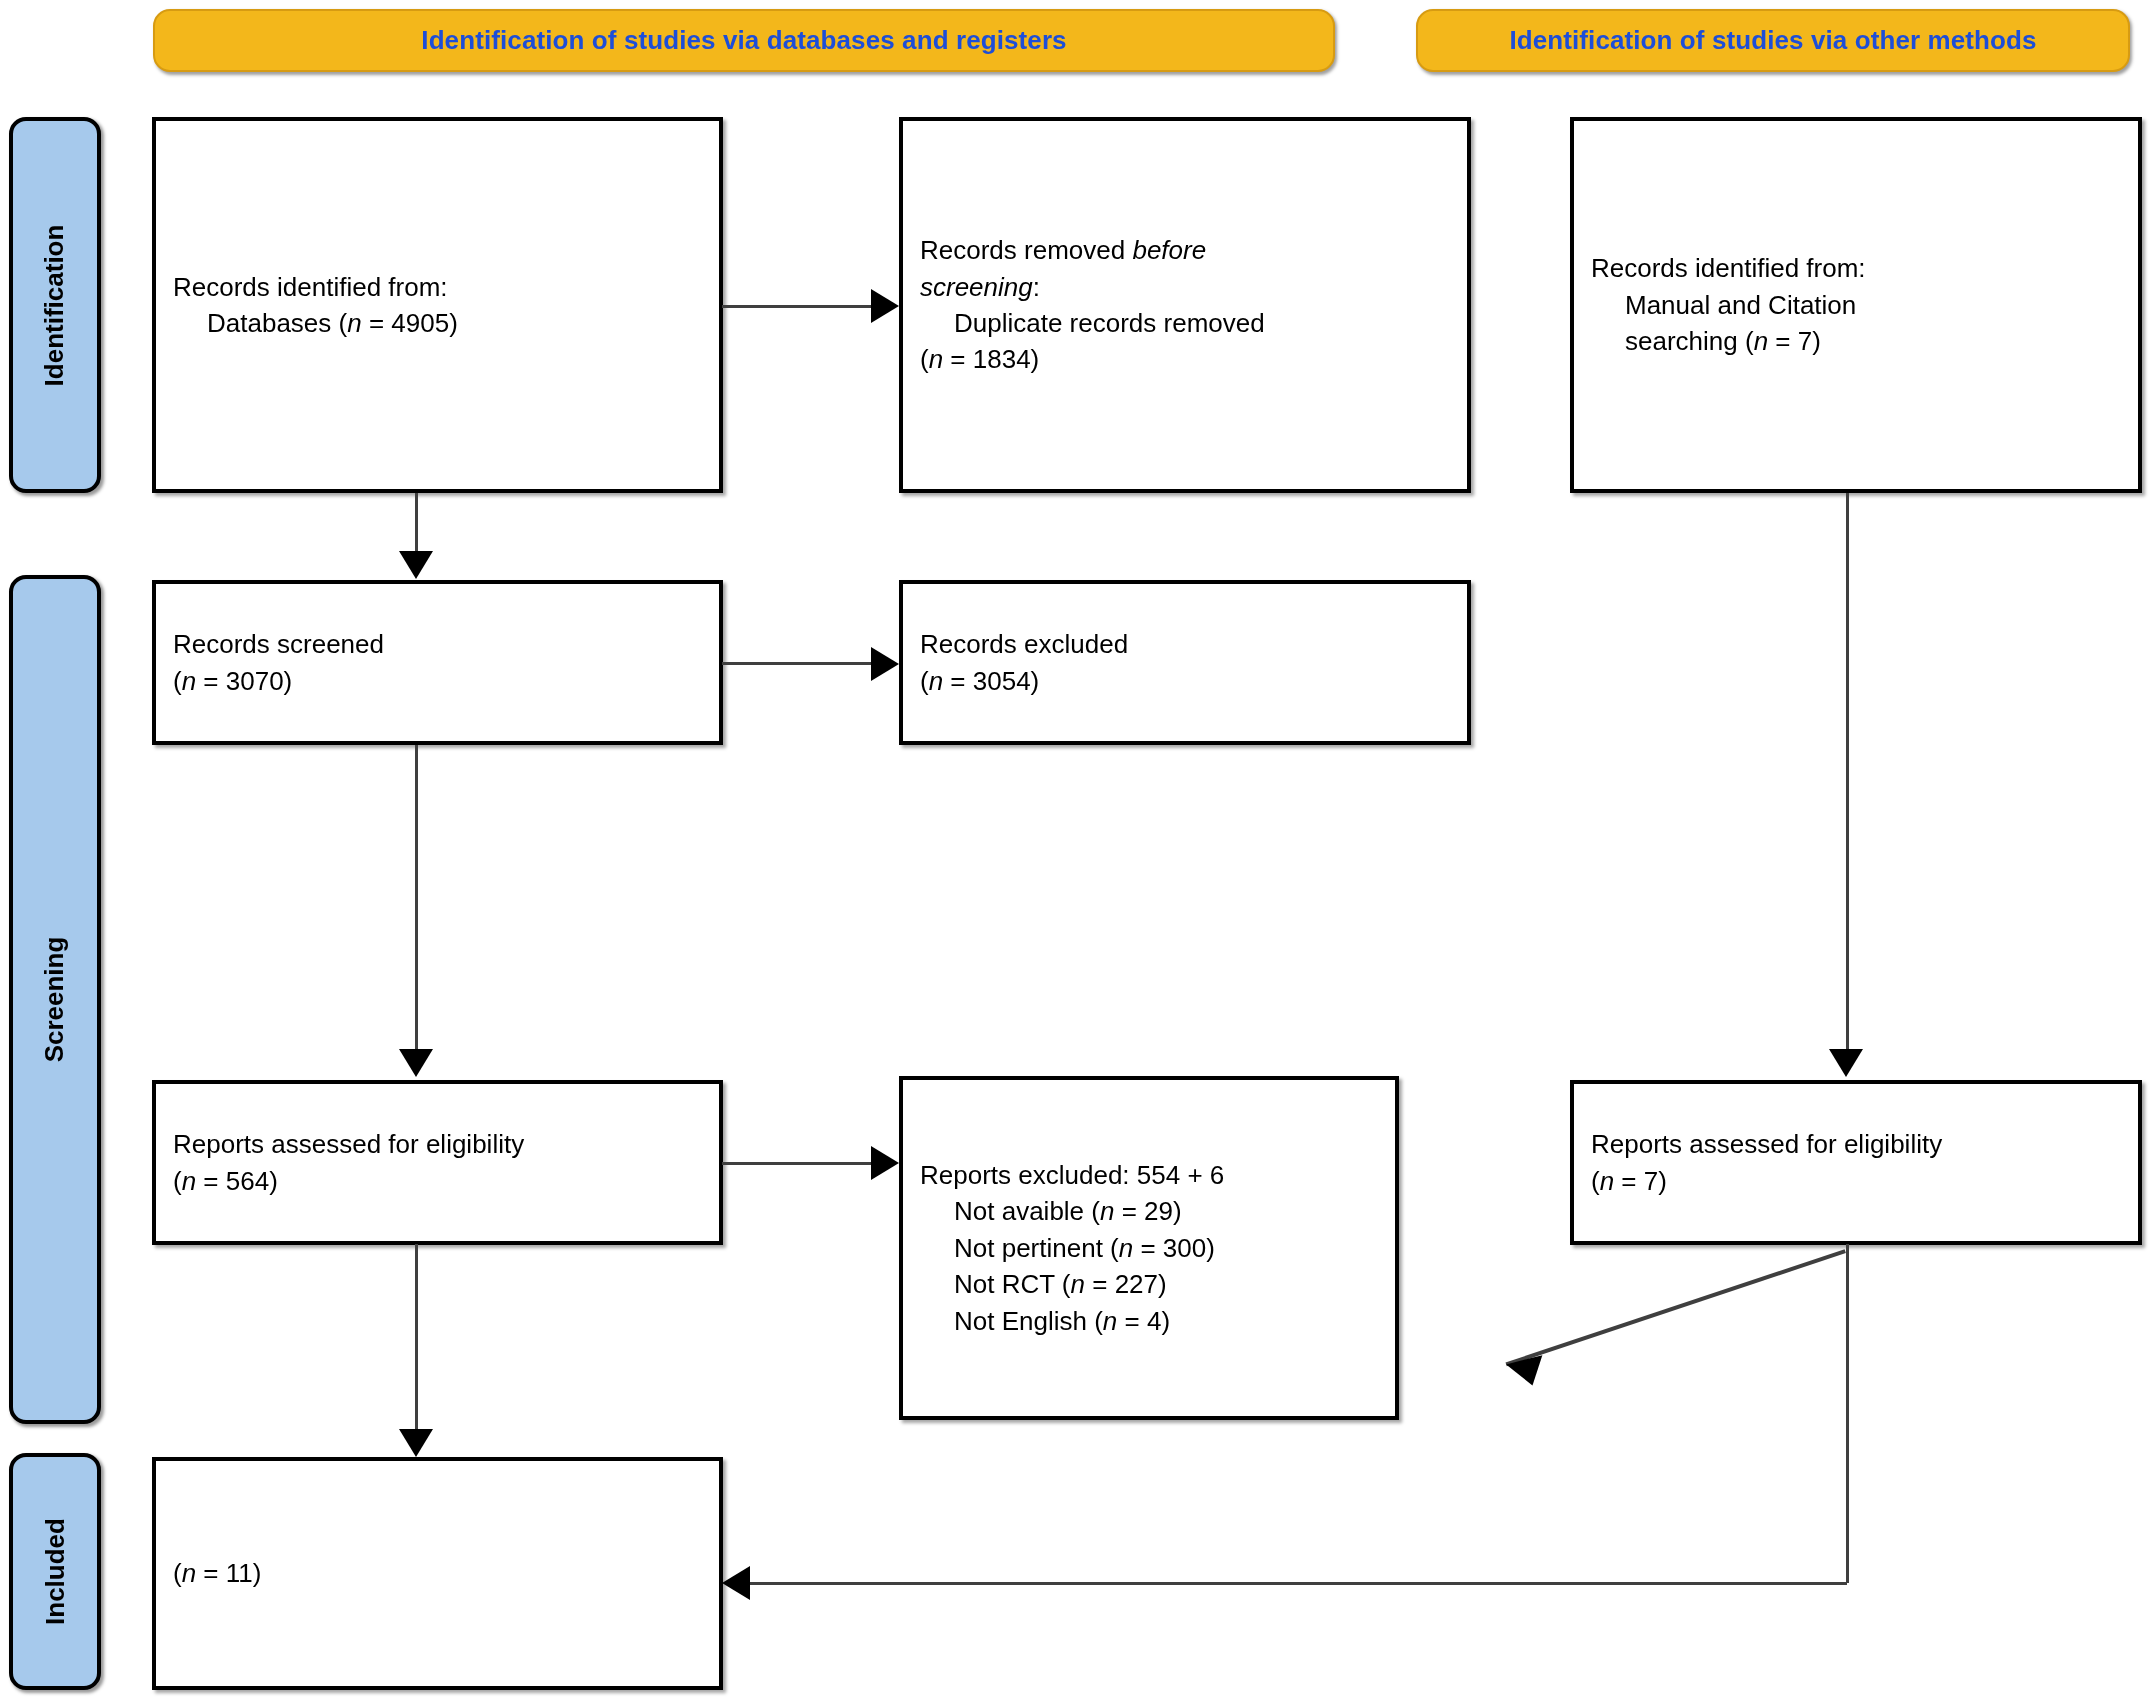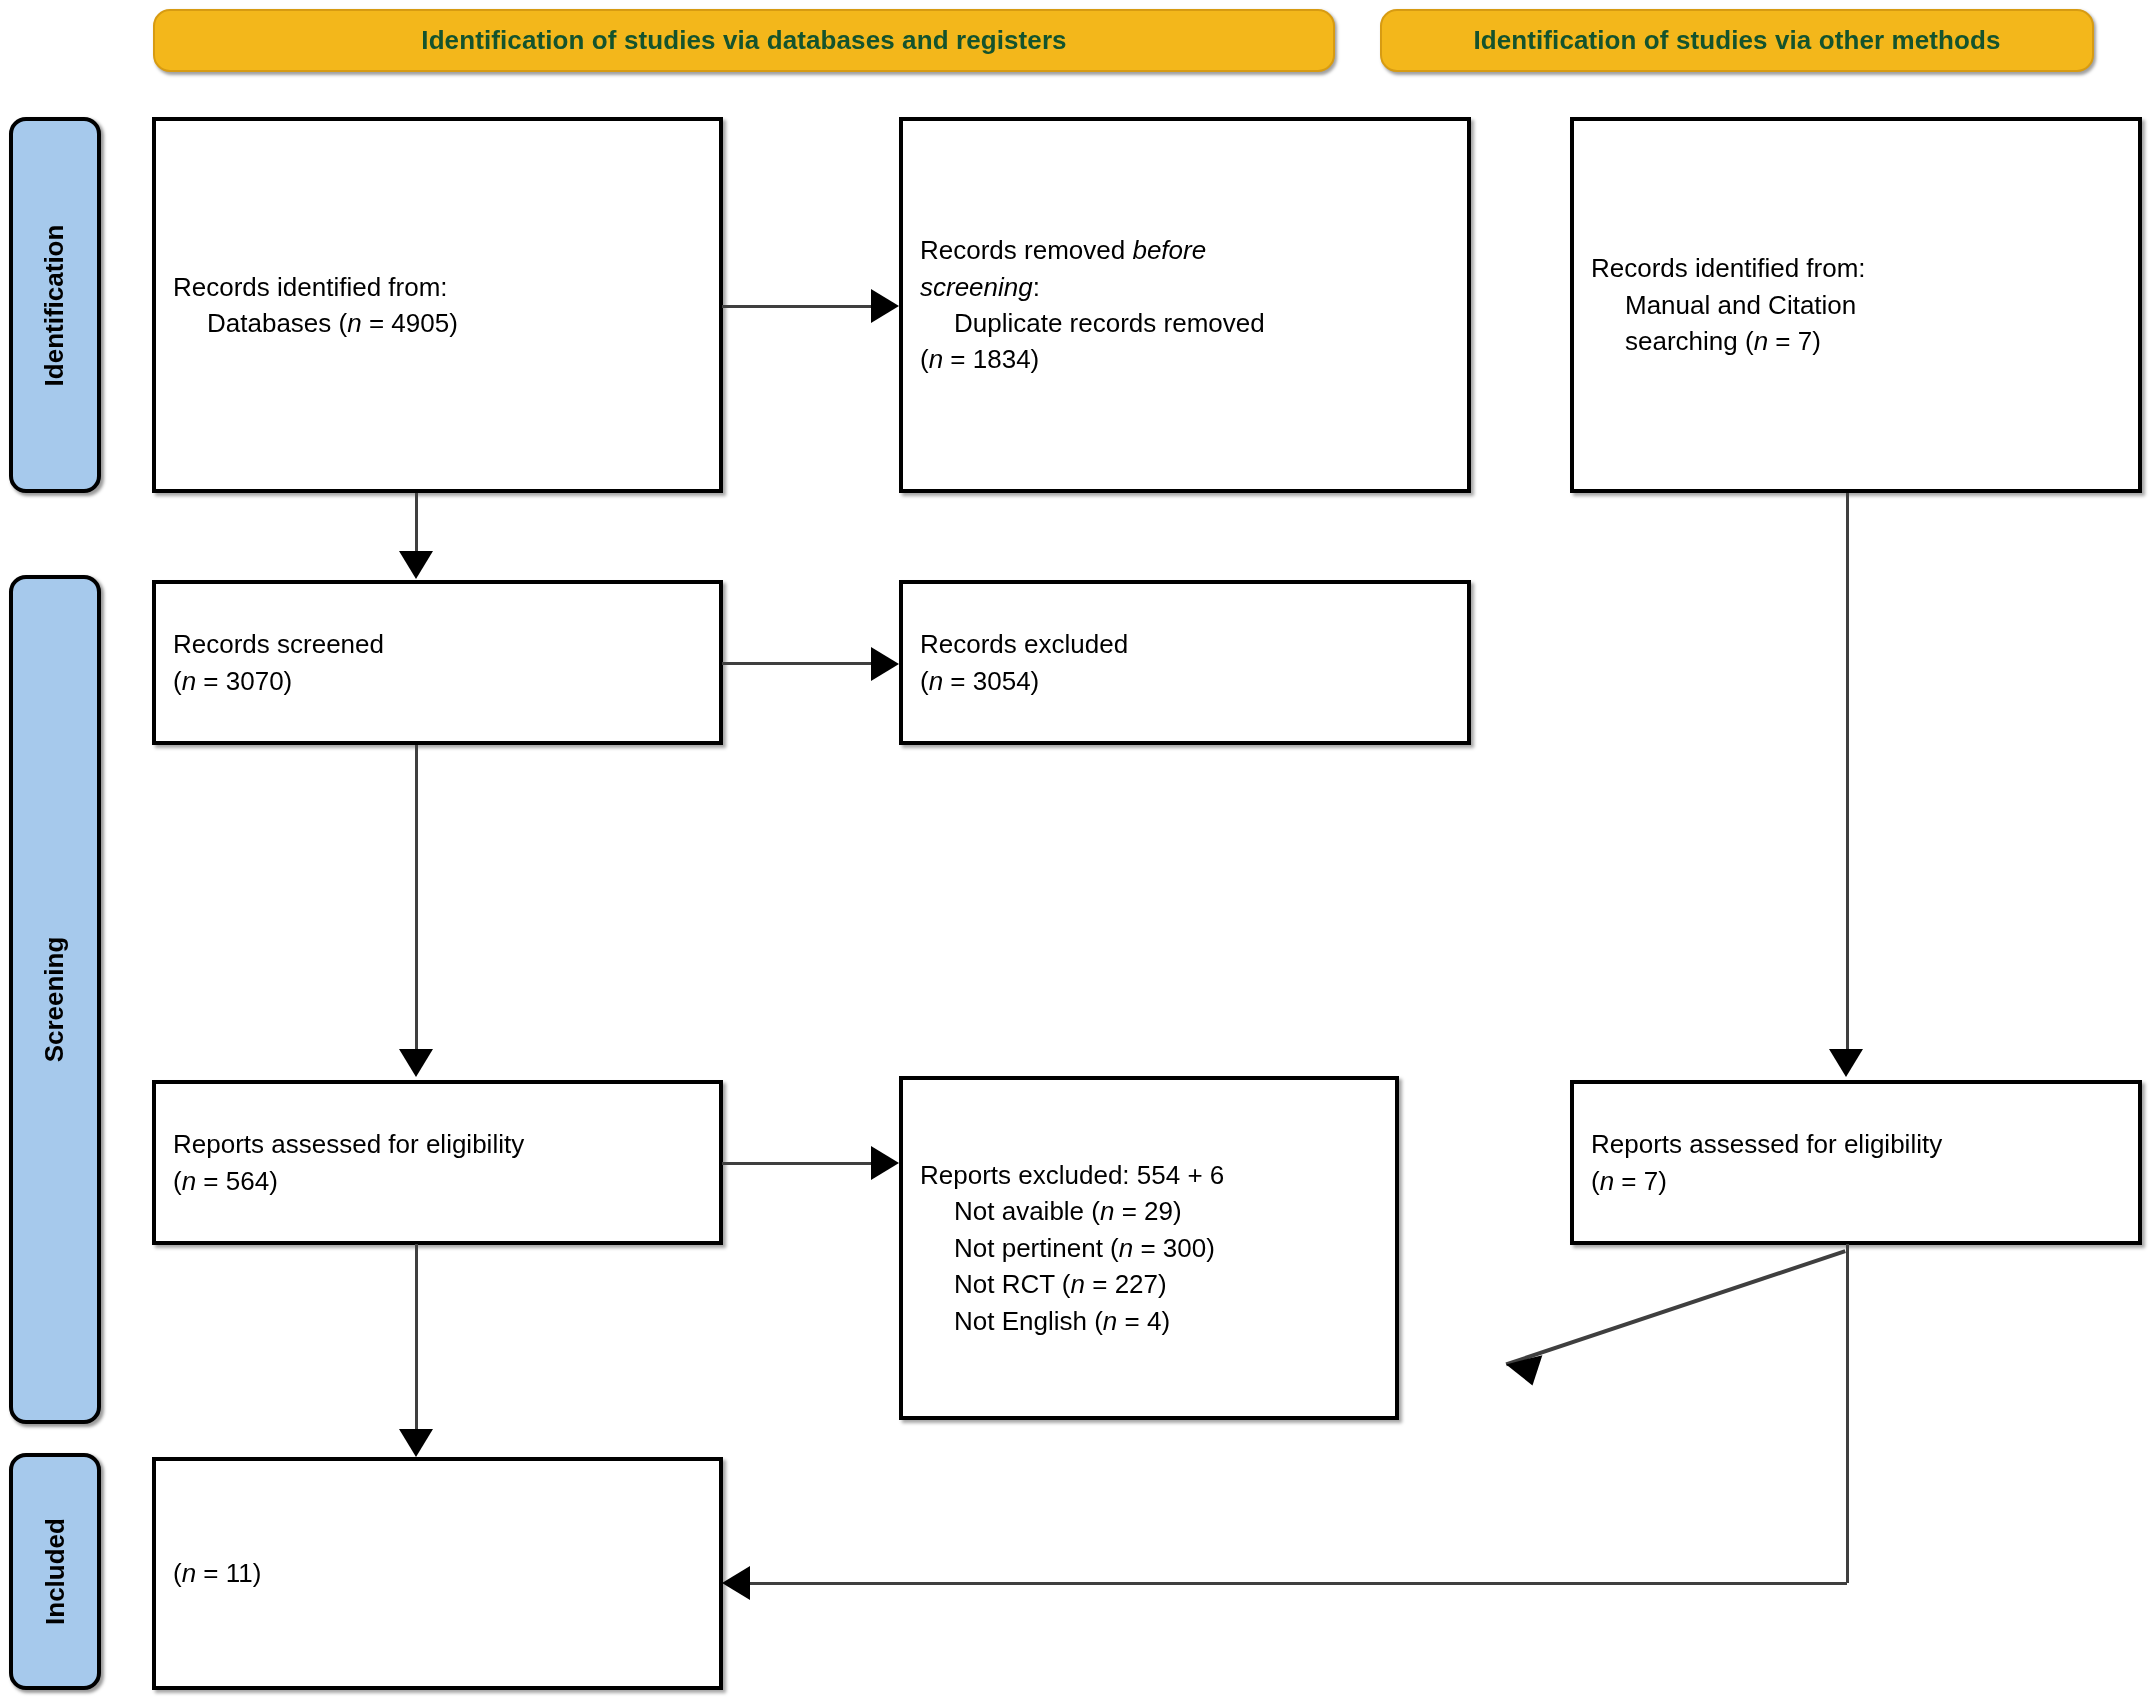--- a/index.html
+++ b/index.html
@@ -24,21 +24,21 @@
     border-radius: 17px;
     box-shadow: 2px 2.6px 3.3px rgba(0,0,0,0.38);
     display: flex;
     align-items: center;
     justify-content: center;
     box-sizing: border-box;
   }
   .banner span {
     font-size: 26px;
     font-weight: bold;
-    color: #14532d;
+    color: #1d4ed8;
     letter-spacing: 0.1px;
     text-align: center;
     line-height: 1.1;
   }
 
   
   .phase-tab {
     position: absolute;
     background: #A6C9EC;
     border: 4.6px solid #000000;
@@ -117,21 +117,21 @@
 </style>
 </head>
 <body>
 
 <div id="stage">
 
   <div class="banner" style="left:153px; top:9.2px; width:1182px; height:63px;">
     <span>Identification of studies via databases and registers</span>
   </div>
 
-  <div class="banner" style="left:1380px; top:9.2px; width:714px; height:63px;">
+  <div class="banner" style="left:1416px; top:9.2px; width:714px; height:63px;">
     <span>Identification of studies via other methods</span>
   </div>
 
   <div class="phase-tab" style="left:9.2px; top:117px; width:92px; height:376px;">
     <span>Identification</span>
   </div>
 
   <div class="phase-tab" style="left:9.2px; top:575px; width:92px; height:849px;">
     <span>Screening</span>
   </div>

